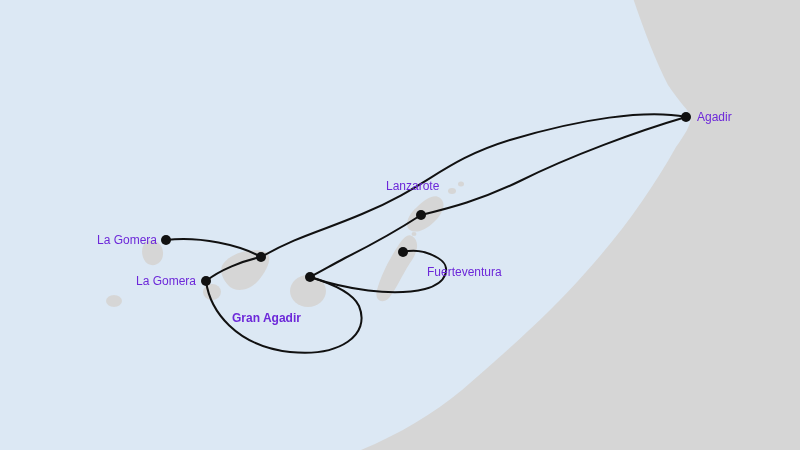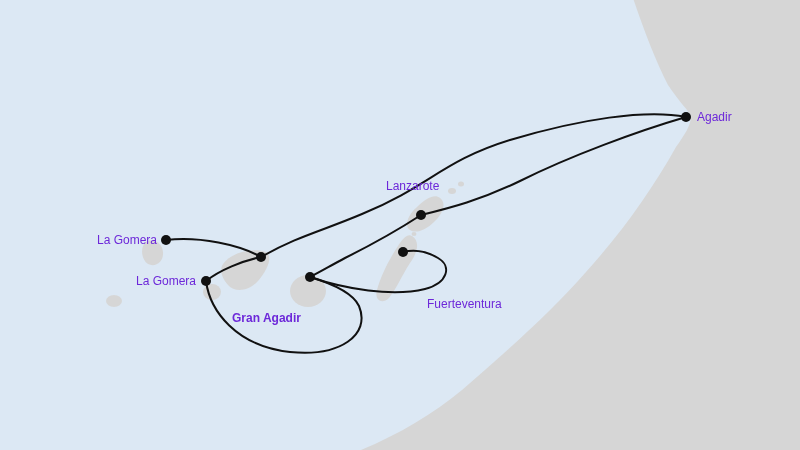--- a/index.html
+++ b/index.html
@@ -81,17 +81,17 @@
 
   <div class="port-label align-right" style="left:57px;top:231px;width:100px;">La Gomera</div>
 
 
   <div class="port-label align-right" style="left:86px;top:272px;width:110px;">La Gomera</div>
 
   <div class="port-label bold align-center" style="left:232px;top:309px;width:140px;">Gran Agadir</div>
 
   <div class="port-label align-center" style="left:386px;top:177px;width:100px;">Lanzarote</div>
 
-  <div class="port-label" style="left:427px;top:263px;margin-top:32px;">Fuerteventura</div>
+  <div class="port-label" style="left:427px;top:263px;">Fuerteventura</div>
 
   <div class="port-label" style="left:697px;top:108px;">Agadir</div>
 
 </div>
 
 </body></html>

